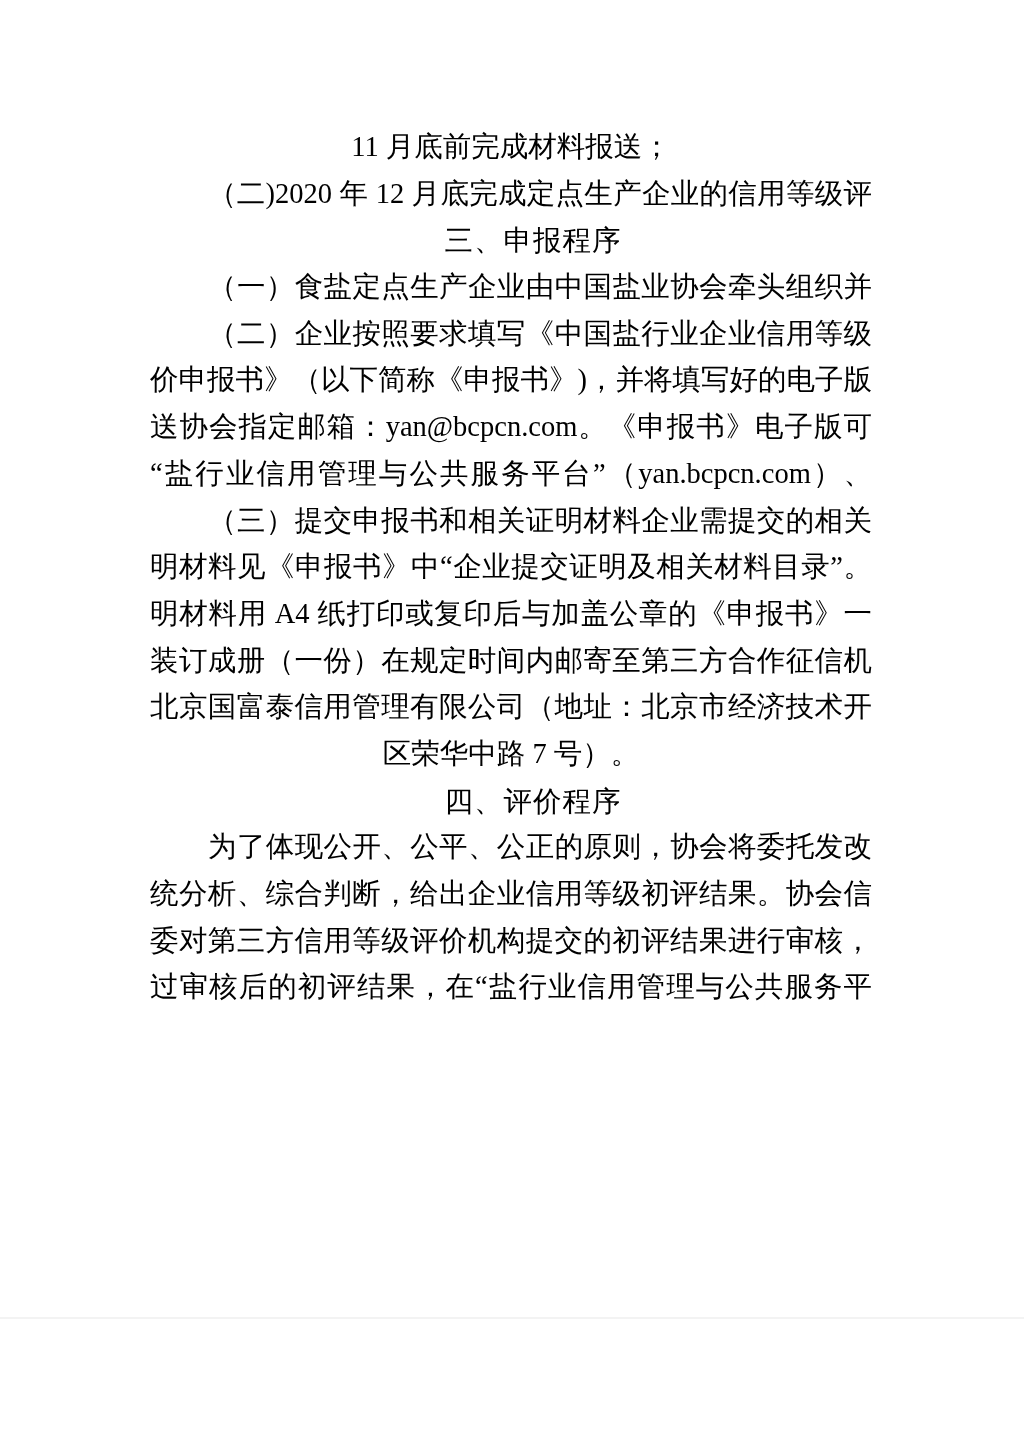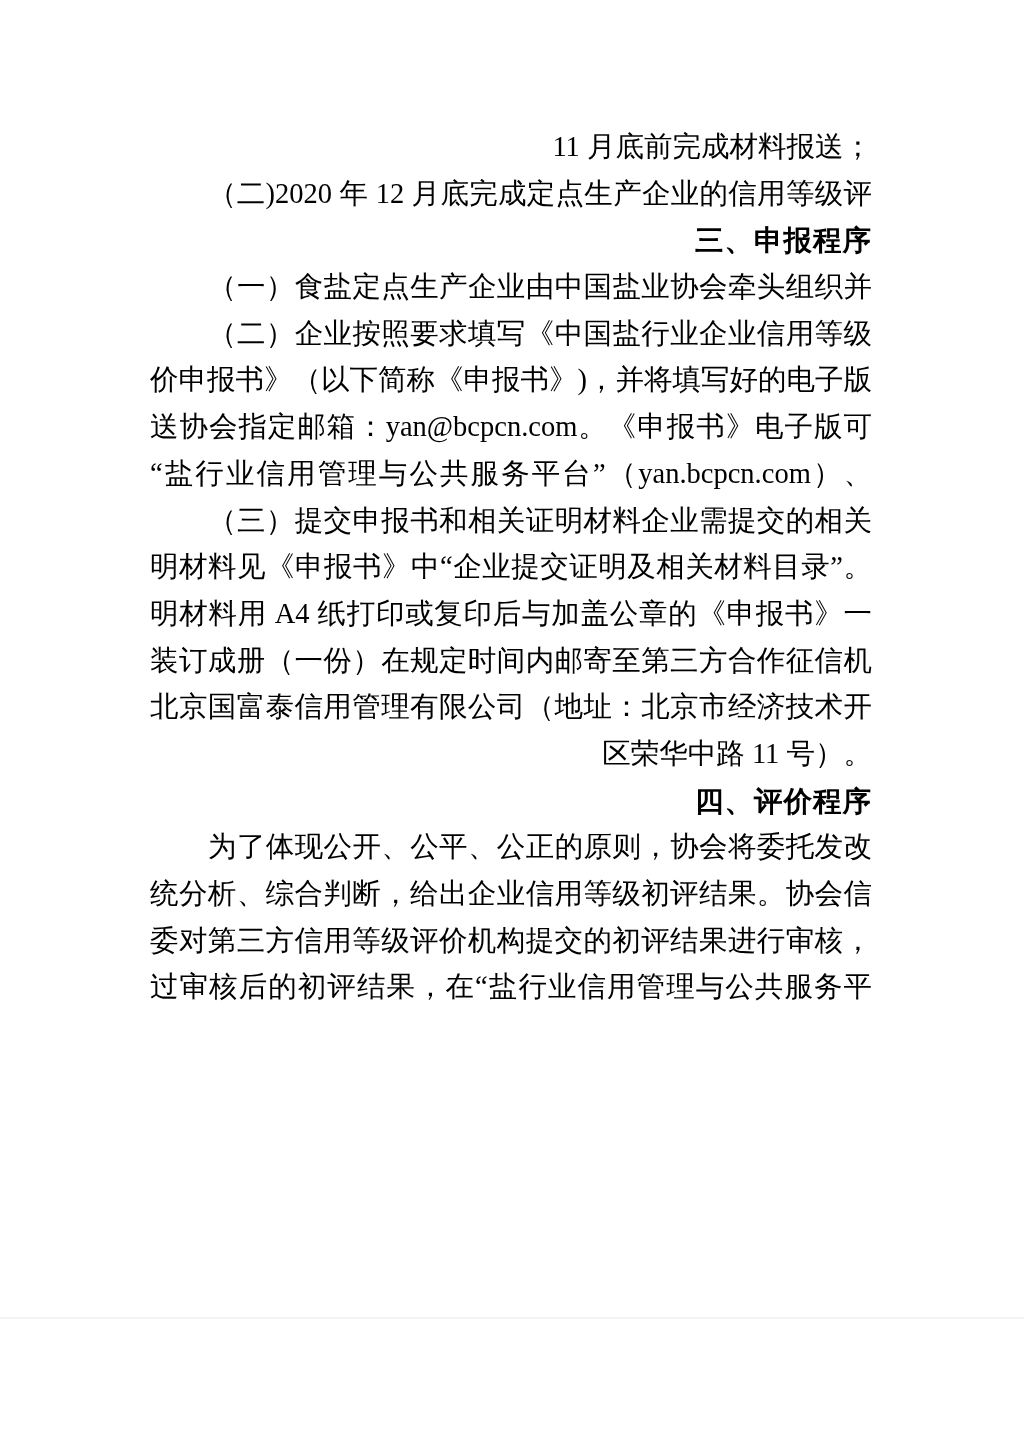--- a/index.html
+++ b/index.html
@@ -17,32 +17,32 @@
     position: absolute;
     left: 150px;
     top: 124px;
     width: 722px;
     font-size: 28.5px;
     line-height: 46.7px;
   }
   .line {
     height: 46.7px;
     overflow: hidden;
-    text-align: right;
+    text-align: center;
     white-space: normal;
   }
   
   .line.just {
     text-align: justify;
     text-align-last: justify;
   }
   .line.indent { padding-left: 58px; }
   .line.heading {
     padding-left: 44px;
-    font-weight: bold;
+    font-weight: normal;
     font-family: "Liberation Sans", "DejaVu Sans", sans-serif;
     letter-spacing: 1px;
   }
   .latin {
     font-family: Liberation Serif, serif;
   }
   
   .scan-artifact {
     position: absolute;
     left: 0;
@@ -63,21 +63,21 @@
       <div class="line just indent">（一）食盐定点生产企业由中国盐业协会牵头组织并负</div>
       <div class="line just indent">（二）企业按照要求填写《中国盐行业企业信用等级评</div>
       <div class="line just">价申报书》（以下简称《申报书》)，并将填写好的电子版发</div>
       <div class="line just">送协会指定邮箱：<span class="latin">yan@bcpcn.com</span>。《申报书》电子版可在</div>
       <div class="line just">“盐行业信用管理与公共服务平台”（<span class="latin">yan.bcpcn.com</span>）、“中</div>
       <div class="line just indent">（三）提交申报书和相关证明材料企业需提交的相关证</div>
       <div class="line just">明材料见《申报书》中“企业提交证明及相关材料目录”。证</div>
       <div class="line just">明材料用 <span class="latin">A4</span> 纸打印或复印后与加盖公章的《申报书》一起</div>
       <div class="line just">装订成册（一份）在规定时间内邮寄至第三方合作征信机构</div>
       <div class="line just">北京国富泰信用管理有限公司（地址：北京市经济技术开发</div>
-      <div class="line">区荣华中路 11 号）。</div>
+      <div class="line">区荣华中路 7 号）。</div>
       <div class="line heading">四、评价程序</div>
       <div class="line just indent">为了体现公开、公平、公正的原则，协会将委托发改委、</div>
       <div class="line just">统分析、综合判断，给出企业信用等级初评结果。协会信评</div>
       <div class="line just">委对第三方信用等级评价机构提交的初评结果进行审核，通</div>
       <div class="line just">过审核后的初评结果，在“盐行业信用管理与公共服务平台”、</div>
     </div>
   <div class="scan-artifact"></div>
 </div>
 
 </body></html>

